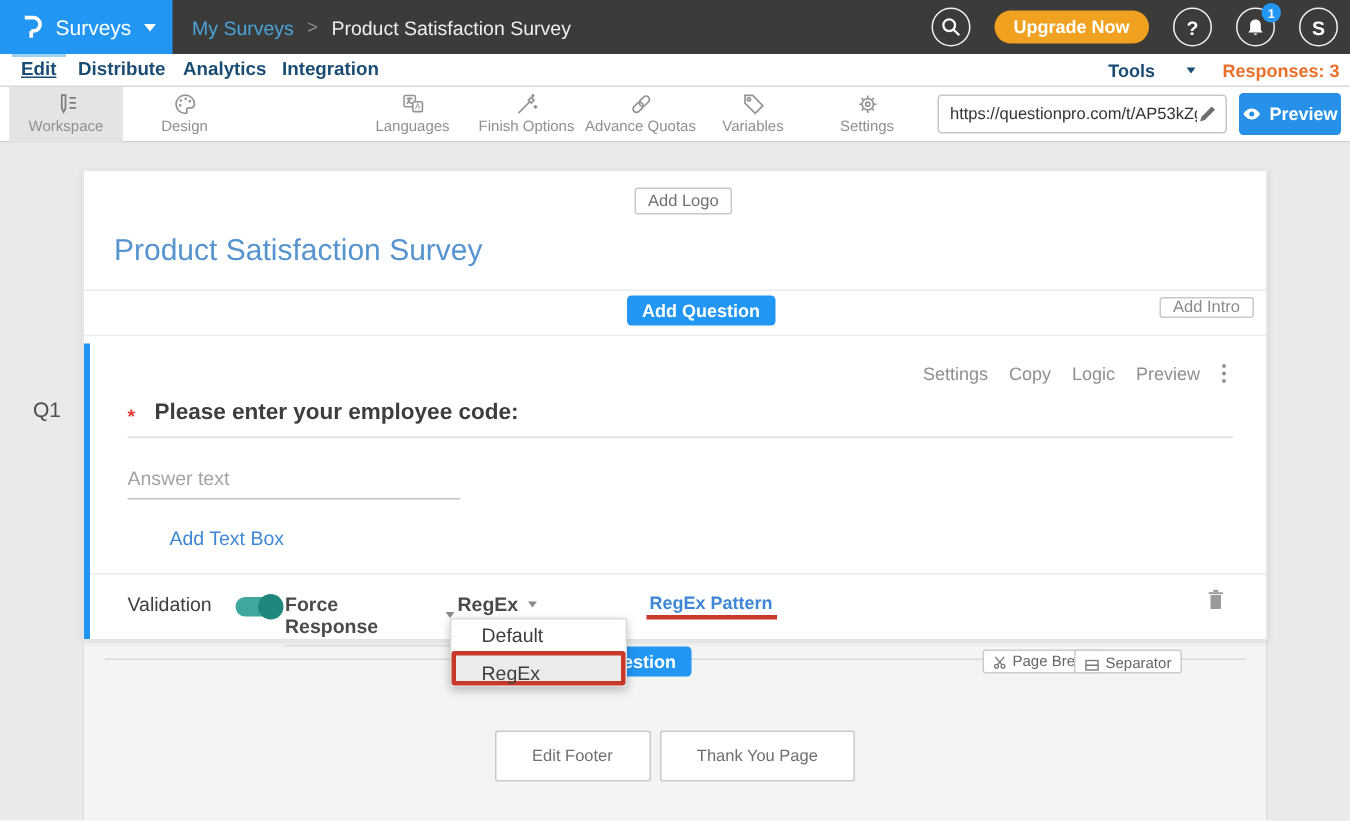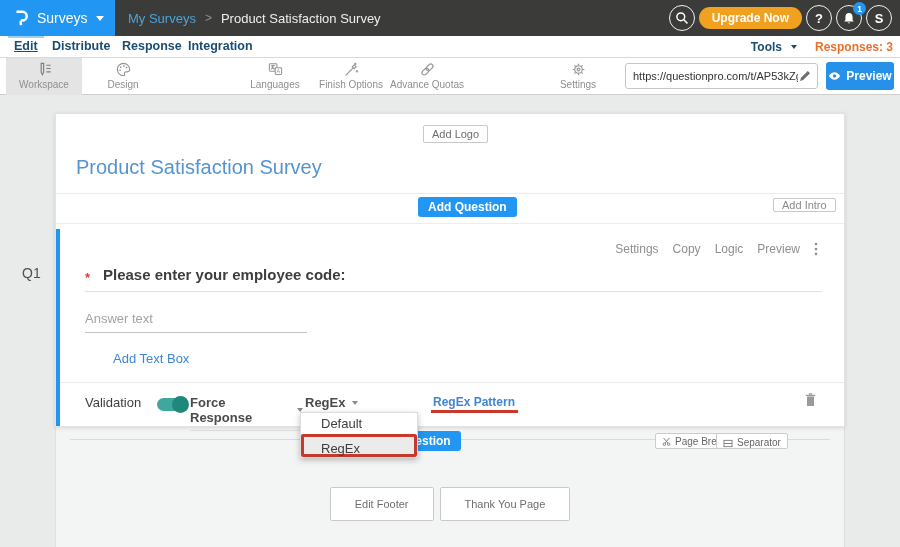--- a/index.html
+++ b/index.html
@@ -8,33 +8,33 @@
 
   
   .topbar { position:absolute; left:0; top:0; width:900px; height:36px; background:#3b3b3a; z-index:30; }
   .brand { position:absolute; left:0; top:0; width:115px; height:36px; background:#2196f3; display:flex; align-items:center; gap:8px; padding-left:14px; cursor:pointer; }
   .brand-label { color:#fff; font-size:14px; }
   .caret { width:0; height:0; border-left:4px solid transparent; border-right:4px solid transparent; border-top:5px solid #fff; display:inline-block; }
   .breadcrumb { position:absolute; left:128px; top:0; height:36px; display:flex; align-items:center; gap:9px; font-size:13px; }
   .bc-link { color:#4aa3d9; cursor:pointer; text-decoration:none; }
   .bc-sep { color:#8f8f8f; font-size:12px; }
   .bc-current { color:#eeeeee; }
-  .topbar-right { position:absolute; right:8px; top:0; height:36px; display:flex; align-items:center; gap:4px; }
+  .topbar-right { position:absolute; right:8px; top:0; height:36px; display:flex; align-items:center; gap:16px; }
   .circle-btn { position:relative; width:26px; height:26px; border-radius:50%; border:1.5px solid #f2f2f2; background:transparent; display:flex; align-items:center; justify-content:center; color:#fff; font-size:13px; font-weight:bold; cursor:pointer; }
   .upgrade { height:22px; padding:0 13px; border:none; border-radius:11px; background:#f0a11f; color:#fff; font-size:12px; font-weight:bold; font-family:inherit; cursor:pointer; }
   .badge { position:absolute; top:-4px; right:-5px; width:13px; height:13px; border-radius:50%; background:#2196f3; color:#fff; font-size:8.5px; font-weight:bold; display:flex; align-items:center; justify-content:center; }
 
   
   .tabbar { position:absolute; left:0; top:36px; width:900px; height:22px; background:#fff; border-bottom:1px solid #d9d9d9; z-index:29;text-decoration:underline; }
   .tab { position:absolute; top:0; height:22px; line-height:21px; font-size:12.5px; font-weight:bold; color:#1b4d74; cursor:pointer; }
   .tab-edit { left:14px; text-decoration:underline; }
   .tab-edit::before { content:''; position:absolute; top:0; left:-6px; right:-6px; height:2px; background:#9bd0ee; }
   .tab-distribute { left:52px; } .tab-analytics { left:122px; } .tab-integration { left:188px; }
   .tabbar-right { position:absolute; right:7px; top:0; height:22px; display:flex; align-items:center; gap:18px; }
-  .tools { display:flex; align-items:center; gap:9px; font-size:12px; font-weight:bold; color:#1b4d74; cursor:pointer; }
+  .tools { display:flex; align-items:center; gap:21px; font-size:12px; font-weight:bold; color:#1b4d74; cursor:pointer; }
   .caret-dark { border-top-color:#1b4d74; border-left-width:3.5px; border-right-width:3.5px; border-top-width:4.5px; }
   .responses { font-size:12px; font-weight:bold; color:#e8702a; }
 
   
   .toolbar { position:absolute; left:0; top:58px; width:900px; height:37px; background:#fff; border-bottom:1px solid #cfcfcf; z-index:28; }
   .titem { position:absolute; top:0; width:76px; height:37px; text-align:center; cursor:pointer; }
   .titem.selected { background:#e4e4e4; }
   .ticon { height:19px; margin-top:2px; display:flex; align-items:center; justify-content:center; }
   .tlabel { font-size:10px; color:#8f8f8f; line-height:12px; }
   .ti0{left:6px;} .ti1{left:85px;} .ti2{left:161px;} .ti3{left:237px;} .ti4{left:313px;} .ti5{left:389px;} .ti6{left:464px;} .ti7{left:540px;}
@@ -141,21 +141,21 @@
       </button>
       <button class="circle-btn">
           <span>S</span>
         </button>
     </div>
   </header>
 
   <nav class="tabbar">
     <span class="tab tab-edit">Edit</span>
     <span class="tab tab-distribute">Distribute</span>
-    <span class="tab tab-analytics">Response</span>
+    <span class="tab tab-analytics">Analytics</span>
     <span class="tab tab-integration">Integration</span>
     <div class="tabbar-right">
       <span class="tools">
           <span>Tools</span>
           <span class="caret caret-dark"></span>
         </span>
       <span class="responses">Responses: 3</span>
     </div>
   </nav>
 
@@ -205,20 +205,29 @@
     <div class="titem ti5">
       <div class="ticon">
         <svg width="17" height="17" viewBox="0 0 18 18" fill="none" stroke="#949494" stroke-width="1.2">
             <g transform="rotate(-45 9 9)">
               <rect x="1.8" y="6.6" width="8.2" height="4.8" rx="2.4"></rect>
               <rect x="8" y="6.6" width="8.2" height="4.8" rx="2.4"></rect>
             </g>
           </svg>
       </div>
       <div class="tlabel">Advance Quotas</div>
+    </div>
+    <div class="titem ti6">
+      <div class="ticon">
+        <svg width="17" height="17" viewBox="0 0 18 18" fill="none" stroke="#949494" stroke-width="1.2">
+            <path d="M2.8 2.8h5.4l7.2 7.2-5.4 5.4-7.2-7.2z"></path>
+            <circle cx="5.6" cy="5.6" r="1.1"></circle>
+          </svg>
+      </div>
+      <div class="tlabel">Variables</div>
     </div>
     <div class="titem ti7">
       <div class="ticon">
         <svg width="17" height="17" viewBox="0 0 18 18" fill="none" stroke="#949494" stroke-width="1.2">
             <circle cx="9" cy="9" r="4"></circle>
             <circle cx="9" cy="9" r="1.5"></circle>
             <path d="M9 2.8v2M9 13.2v2M2.8 9h2M13.2 9h2M4.6 4.6l1.4 1.4M12 12l1.4 1.4M13.4 4.6L12 6M6 12l-1.4 1.4"></path>
           </svg>
       </div>
       <div class="tlabel">Settings</div>

